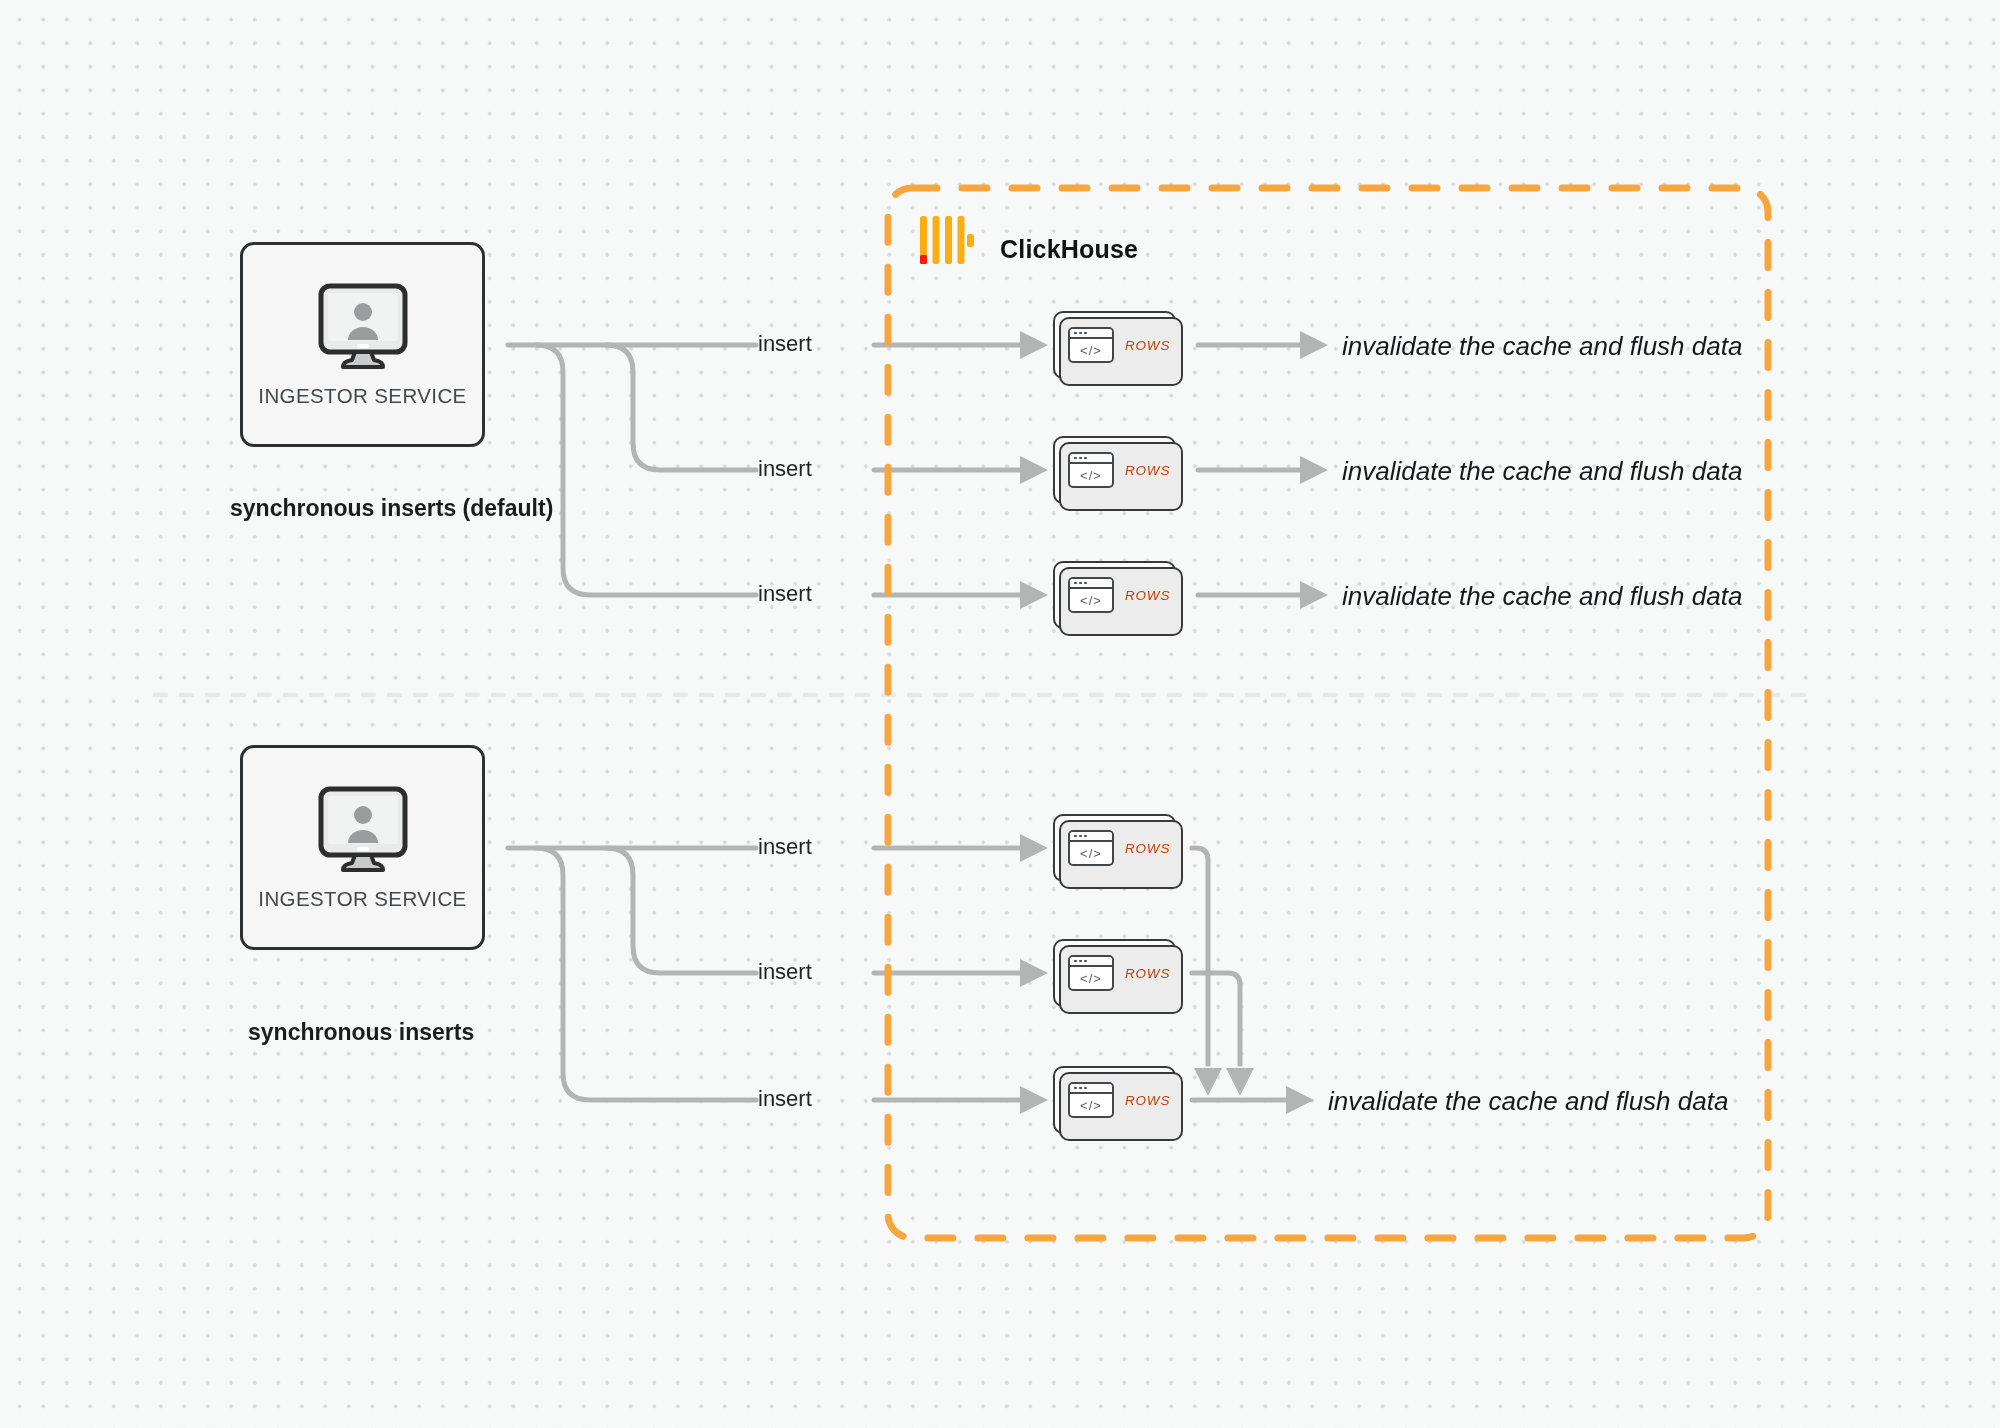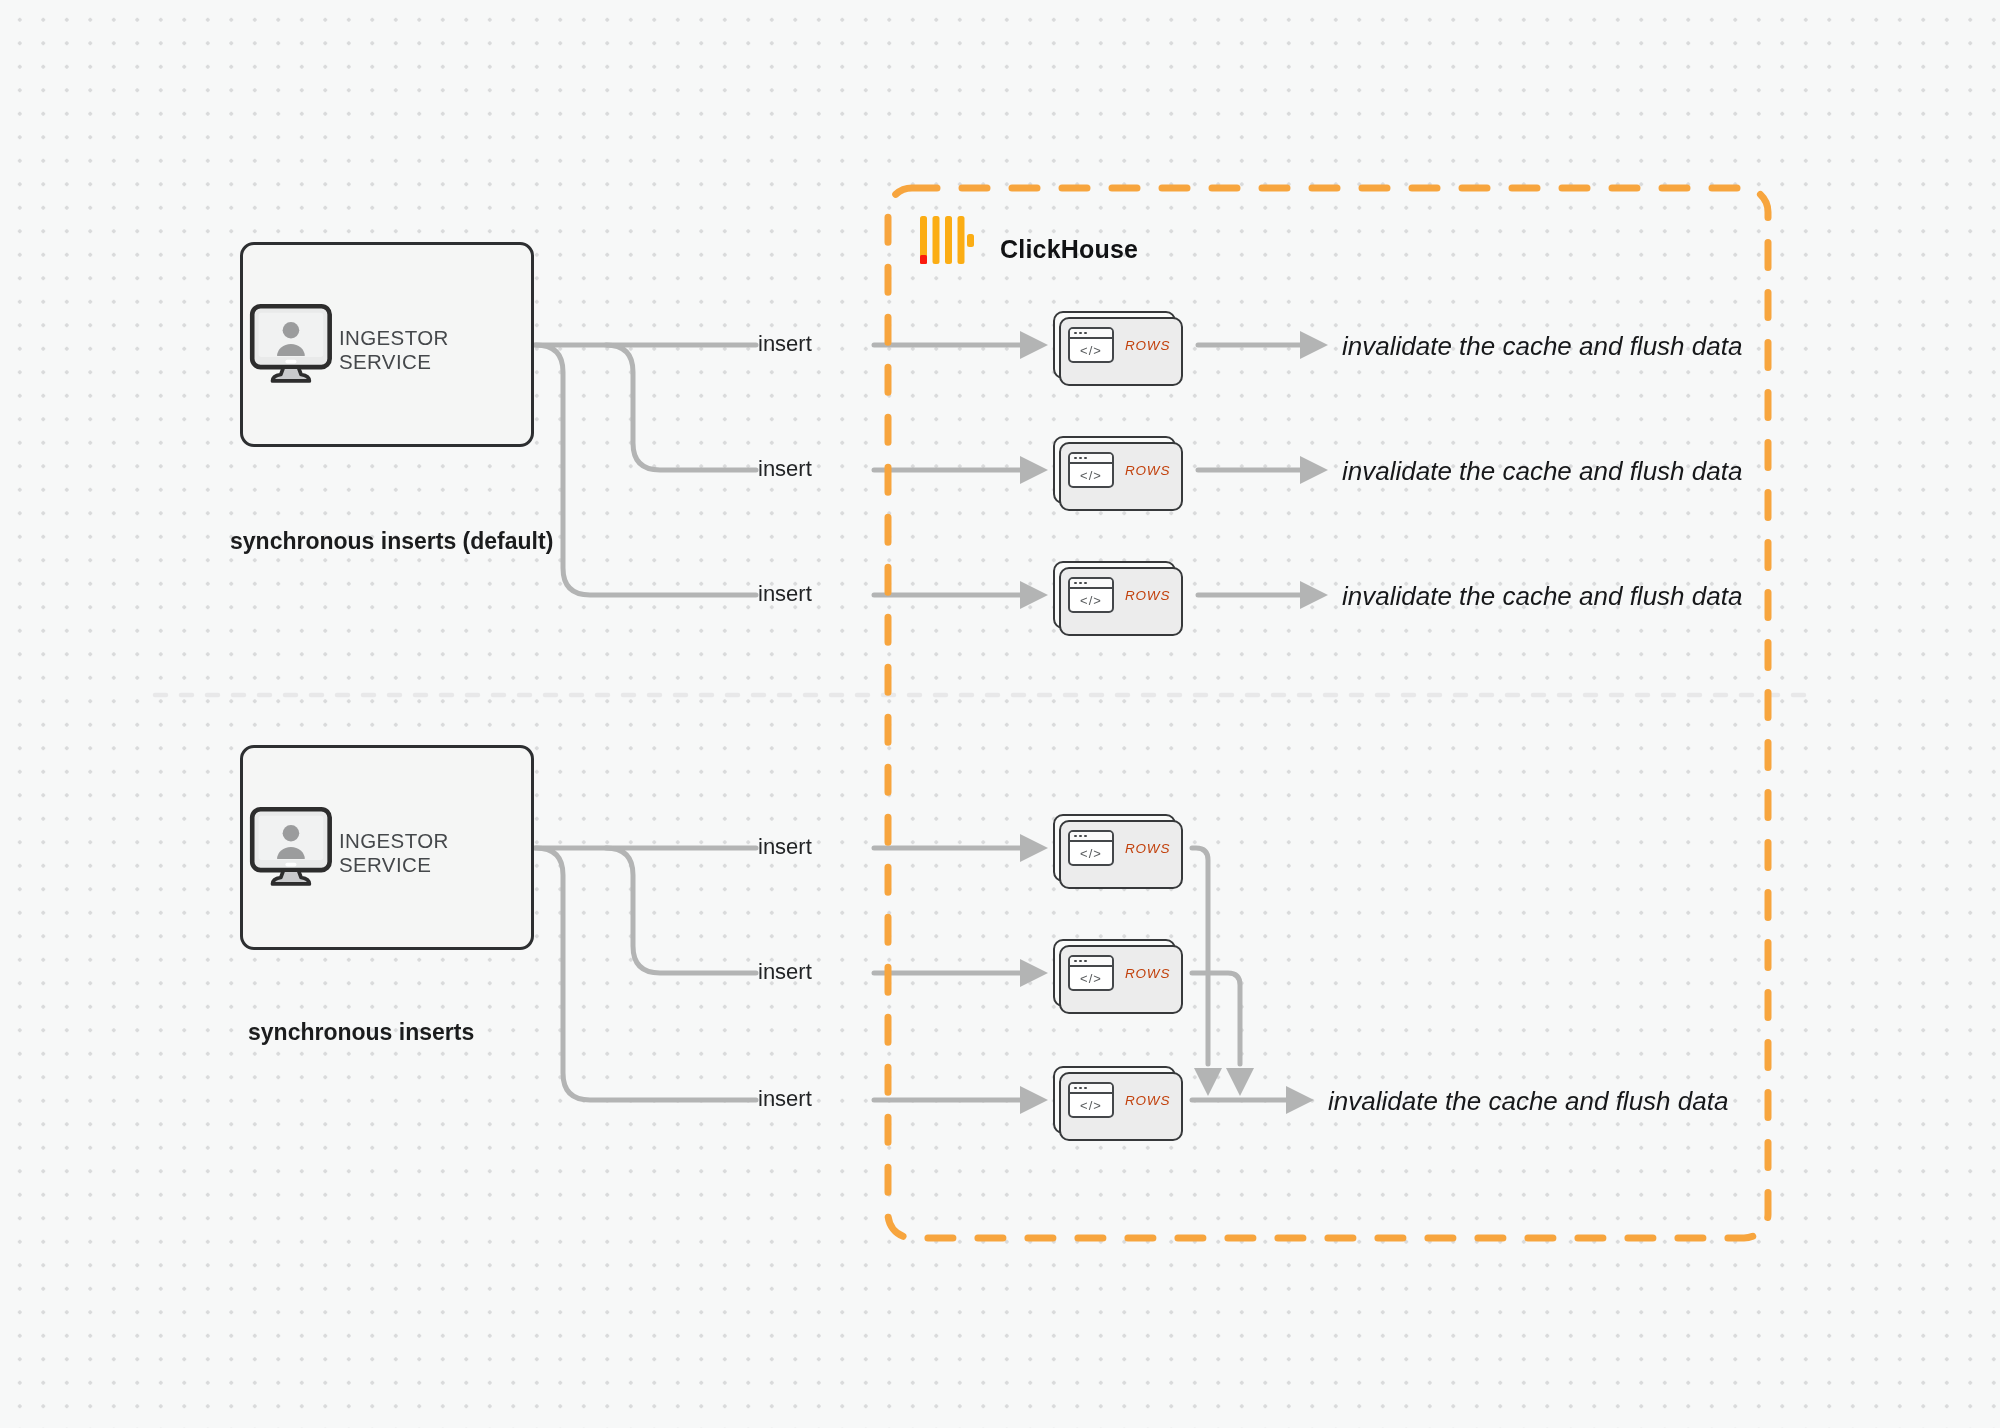--- a/index.html
+++ b/index.html
@@ -13,24 +13,24 @@
     background-image:radial-gradient(circle, #d9dadb 1.7px, transparent 1.9px);
     background-size:23.5px 23.5px;
     background-position:8px 8px;
     overflow:hidden;
   }
 
   svg.wires { position:absolute; left:0; top:0; width:2000px; height:1428px; }
 
   
   .ingestor {
-    position:absolute; width:294px; height:205px;
+    position:absolute; width:245px; height:205px;
     background:#f5f6f5;
     border:3.5px solid #2d2f31; border-radius:14px;
-    display:flex; flex-direction:row; align-items:center; justify-content:center;
+    display:flex; flex-direction:column; align-items:center; justify-content:center;
   }
   .ingestor .svc-label {
     margin-top:10px;
     font-size:20.5px; color:#45484b; letter-spacing:0.4px;
   }
 
   
   .caption {
     position:absolute; font-size:23px; font-weight:bold; color:#1b1c1d;
     white-space:nowrap;
@@ -146,21 +146,21 @@
       <rect x="10" y="4" width="84" height="66" rx="9" fill="#e9eaea" stroke="#2d2d2d" stroke-width="5"></rect>
       <rect x="17" y="11" width="70" height="48" rx="3" fill="#f1f2f2"></rect>
       <circle cx="52" cy="30" r="9" fill="#9b9c9d"></circle>
       <path d="M37 58 a15 13 0 0 1 30 0 z" fill="#9b9c9d"></path>
       <rect x="46" y="62" width="12" height="4" rx="2" fill="#ffffff"></rect>
       <path d="M44 70 h16 l3 8 c7 1 9 4 9 7 h-40 c0-3 2-6 9-7 z" fill="#c9cacc" stroke="#2d2d2d" stroke-width="4" stroke-linejoin="round"></path>
     </svg>
     <div class="svc-label">INGESTOR SERVICE</div>
   </div>
 
-  <div class="caption" style="left:230px; top:528px;">synchronous inserts (default)</div>
+  <div class="caption" style="left:230px; top:495px;">synchronous inserts (default)</div>
   <div class="caption" style="left:248px; top:1019px;">synchronous inserts</div>
 
   <div class="ch-header">
     <svg width="54" height="48" viewBox="0 0 54 48">
       <rect x="0" y="0" width="7" height="48" rx="2.5" fill="#FBAD14"></rect>
       <rect x="12.5" y="0" width="7" height="48" rx="2.5" fill="#FBAD14"></rect>
       <rect x="25" y="0" width="7" height="48" rx="2.5" fill="#FBAD14"></rect>
       <rect x="37.5" y="0" width="7" height="48" rx="2.5" fill="#FBAD14"></rect>
       <rect x="47" y="18" width="7" height="13" rx="2.5" fill="#FBAD14"></rect>
       <rect x="0" y="39" width="7" height="9" rx="1.5" fill="#FB1B0E"></rect>

